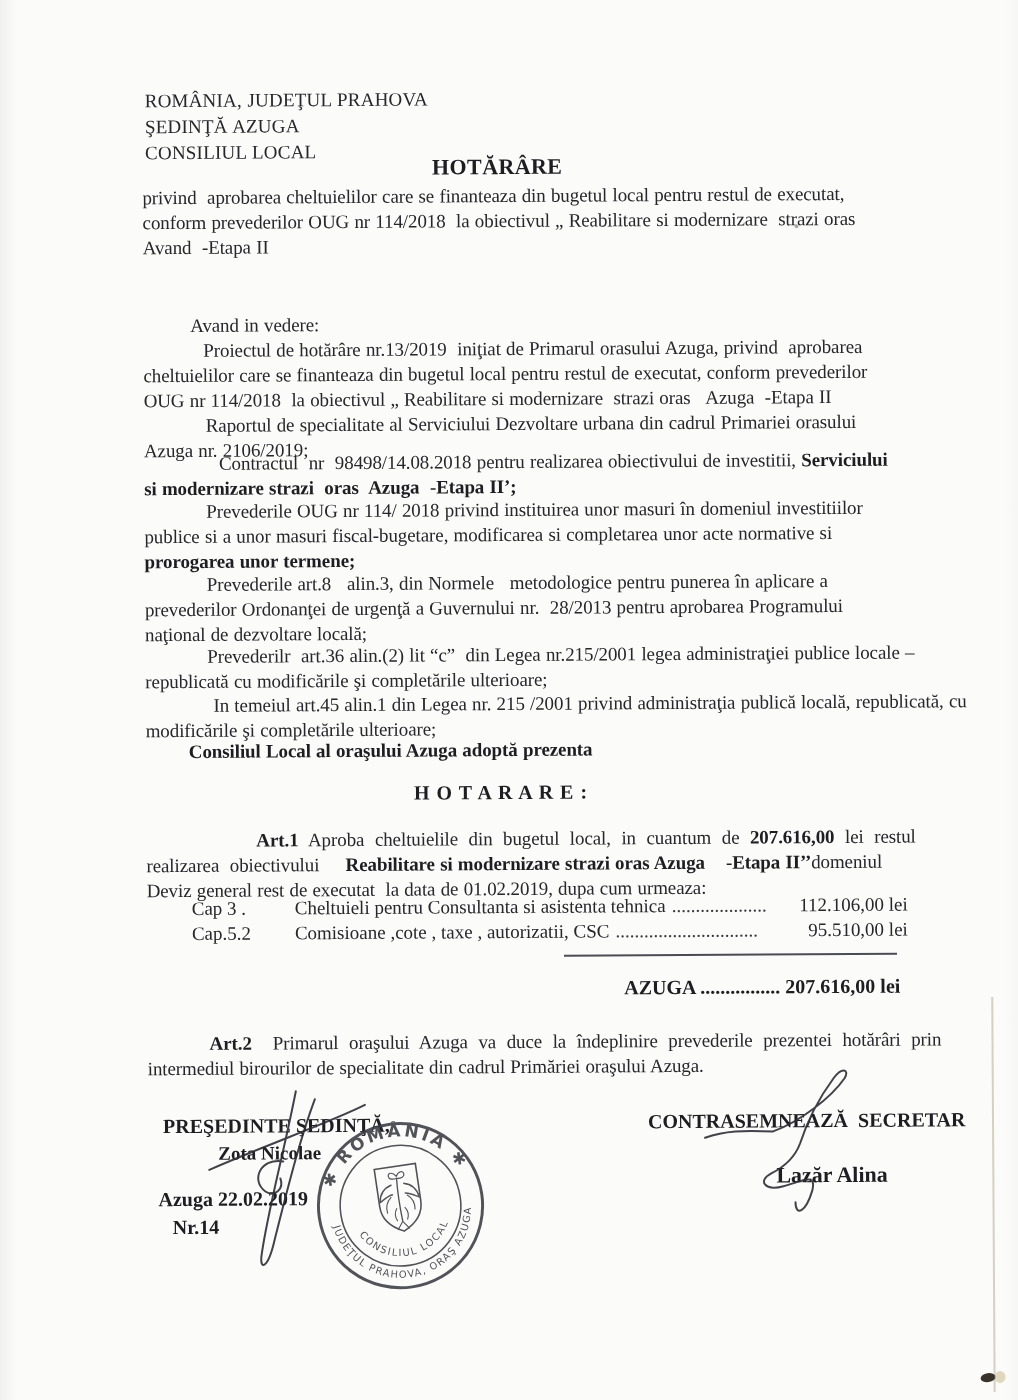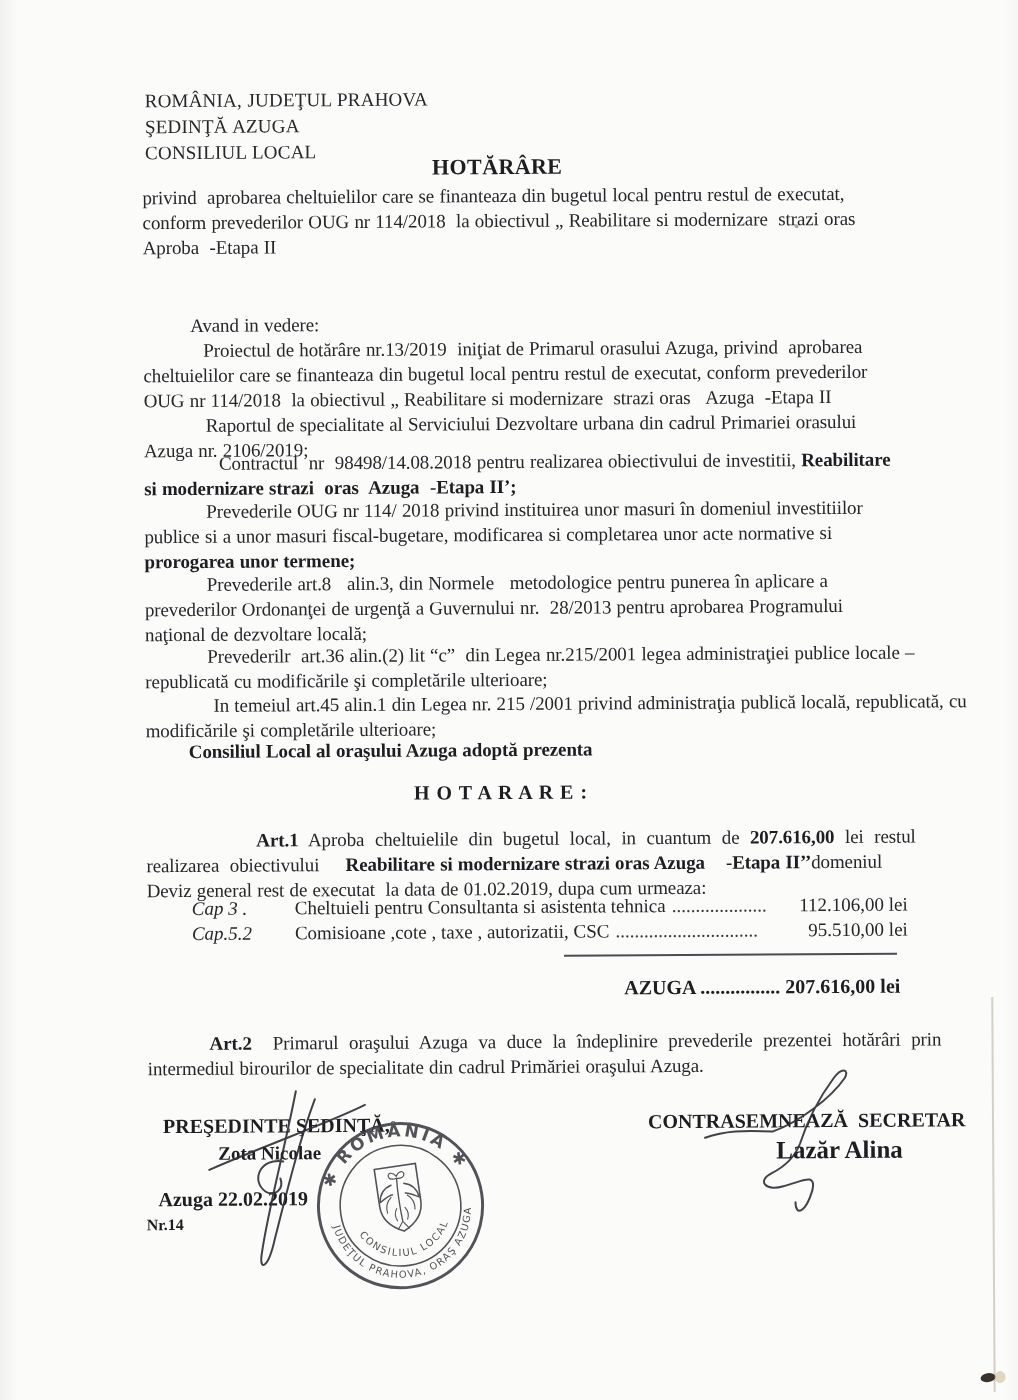--- a/index.html
+++ b/index.html
@@ -25,21 +25,21 @@
   .p-raport .line:first-child{padding-left:62px;}
   .p-contract .line:first-child{padding-left:75px;}
   .p-oug .line:first-child{padding-left:62px;}
   .p-norme .line:first-child{padding-left:62px;}
   .p-art36 .line:first-child{padding-left:62px;}
   .p-temei .line:first-child{padding-left:68px;}
   .p-art1 .line:first-child{padding-left:110px;}
   .p-art2 .line:first-child{padding-left:62px;}
   .hot-title{font-size:20px;font-weight:700;letter-spacing:1px;color:#1d1d22;}
   .cap-row{display:flex;align-items:baseline;width:716px;line-height:25px;font-size:19px;white-space:pre;}
-  .cap-row .cap{width:56px;flex:none;font-style:italic;}
+  .cap-row .cap{width:56px;flex:none;}
   .cap-row .desc{flex:none;padding-left:47px;}
   .cap-row .dots{flex:1;overflow:hidden;white-space:nowrap;padding-left:6px;color:#3a3a40;}
   .cap-row .val{flex:none;padding-left:8px;}
   .rule{position:absolute;background:#4b4b53;height:2px;}
   .total-line{font-size:20px;font-weight:700;color:#1d1d22;white-space:pre;}
   .sig{font-weight:700;color:#1d1d22;white-space:pre;}
   .artifact-line{position:absolute;width:1.5px;background:rgba(175,165,140,.5);}
   .blob{position:absolute;border-radius:50%;}
   svg text{font-family:"DejaVu Sans",sans-serif;}
 </style>
@@ -53,38 +53,38 @@
         <div class="line"><span>ROMÂNIA, JUDEŢUL PRAHOVA</span></div>
         <div class="line"><span>ŞEDINŢĂ AZUGA</span></div>
         <div class="line"><span>CONSILIUL LOCAL</span></div>
       </div>
 
     <div class="abs title" style="left:145px;top:154px;width:710px;">HOTĂRÂRE</div>
 
     <div class="abs body-txt" style="left:145px;top:183px;">
         <div class="line"><span>privind  aprobarea cheltuielilor care se finanteaza din bugetul local pentru restul de executat,</span></div>
         <div class="line"><span>conform prevederilor OUG nr 114/2018  la obiectivul „ Reabilitare si modernizare  strazi oras</span></div>
-        <div class="line"><span>Aproba  -Etapa II</span></div>
+        <div class="line"><span>Avand  -Etapa II</span></div>
       </div>
 
     <div class="abs body-txt line" style="left:192px;top:311px;">Avand in vedere:</div>
 
     <div class="abs body-txt p-proiect" style="left:145px;top:336px;">
         <div class="line"><span>Proiectul de hotărâre nr.13/2019  iniţiat de Primarul orasului Azuga, privind  aprobarea</span></div>
         <div class="line"><span>cheltuielilor care se finanteaza din bugetul local pentru restul de executat, conform prevederilor</span></div>
         <div class="line"><span>OUG nr 114/2018  la obiectivul „ Reabilitare si modernizare  strazi oras   Azuga  -Etapa II</span></div>
       </div>
 
     <div class="abs body-txt p-raport" style="left:145px;top:411px;">
         <div class="line"><span>Raportul de specialitate al Serviciului Dezvoltare urbana din cadrul Primariei orasului</span></div>
         <div class="line"><span>Azuga nr. 2106/2019;</span></div>
       </div>
 
     <div class="abs body-txt p-contract" style="left:145px;top:449px;">
-        <div class="line"><span>Contractul  nr  98498/14.08.2018 pentru realizarea obiectivului de investitii, </span><span class="b">Reabilitare</span></div>
+        <div class="line"><span>Contractul  nr  98498/14.08.2018 pentru realizarea obiectivului de investitii, </span><span class="b">Serviciului</span></div>
         <div class="line"><span class="b">si modernizare strazi  oras  Azuga  -Etapa II’;</span></div>
       </div>
 
     <div class="abs body-txt p-oug" style="left:145px;top:497px;">
         <div class="line"><span>Prevederile OUG nr 114/ 2018 privind instituirea unor masuri în domeniul investitiilor</span></div>
         <div class="line"><span>publice si a unor masuri fiscal-bugetare, modificarea si completarea unor acte normative si</span></div>
         <div class="line"><span class="b">prorogarea unor termene;</span></div>
       </div>
 
     <div class="abs body-txt p-norme" style="left:145px;top:570px;">
@@ -124,24 +124,24 @@
 
     <div class="abs body-txt p-art2" style="left:145px;top:1029px;">
         <div class="line"><span class="b">Art.2</span><span>    Primarul  oraşului  Azuga  va  duce  la  îndeplinire  prevederile  prezentei  hotărâri  prin</span></div>
         <div class="line"><span>intermediul birourilor de specialitate din cadrul Primăriei oraşului Azuga.</span></div>
       </div>
 
     <div class="abs sig" style="left:160px;top:1113px;font-size:20px;">PREŞEDINTE ŞEDINŢĂ,</div>
     <div class="abs sig" style="left:215px;top:1141px;font-size:19px;">Zota Nicolae</div>
 
     <div class="abs sig" style="left:645px;top:1111px;font-size:20px;">CONTRASEMNEAZĂ  SECRETAR</div>
-    <div class="abs sig" style="left:773px;top:1138px;font-size:25px;">Lazăr Alina</div>
+    <div class="abs sig" style="left:773px;top:1164px;font-size:22px;">Lazăr Alina</div>
 
     <div class="abs sig" style="left:155px;top:1186px;font-size:20px;">Azuga 22.02.2019</div>
-    <div class="abs sig" style="left:143px;top:1214px;font-size:16px;">Nr.14</div>
+    <div class="abs sig" style="left:169px;top:1214px;font-size:20px;">Nr.14</div>
 
     <svg class="abs" style="left:308px;top:1116px;transform:rotate(-8deg);" width="178" height="178" viewBox="0 0 180 180" opacity="0.88">
       <g fill="none" stroke="#3b3b44">
         <circle cx="90" cy="90" r="83" stroke-width="3"></circle>
         <circle cx="90" cy="90" r="61" stroke-width="1.6"></circle>
 
         <path d="M 69,50 h 42 v 38 c 0,15 -10,23 -21,28 c -11,-5 -21,-13 -21,-28 z" stroke-width="1.6"></path>
 
         <path d="M 90,60 c -3,-5 -8,-5 -8,-1 c 0,3 4,4 8,3 c 4,1 8,0 8,-3 c 0,-4 -5,-4 -8,1 z" stroke-width="1.2"></path>
         <path d="M 90,62 c -1,14 -1,28 0,44 M 84,68 c -8,2 -13,8 -14,16 c 4,-2 9,-6 14,-6 M 96,68 c 8,2 13,8 14,16 c -4,-2 -9,-6 -14,-6" stroke-width="1.4"></path>

